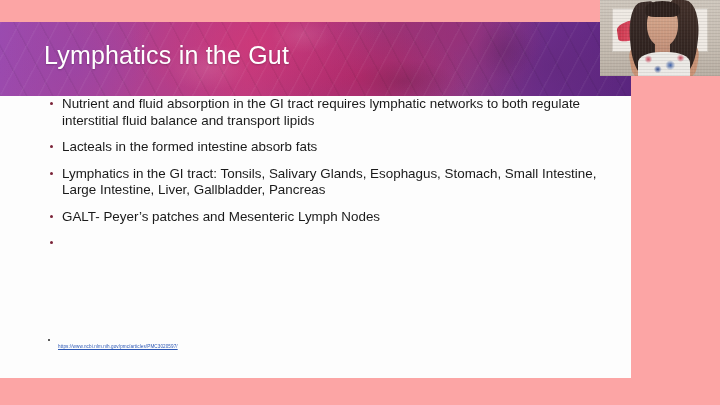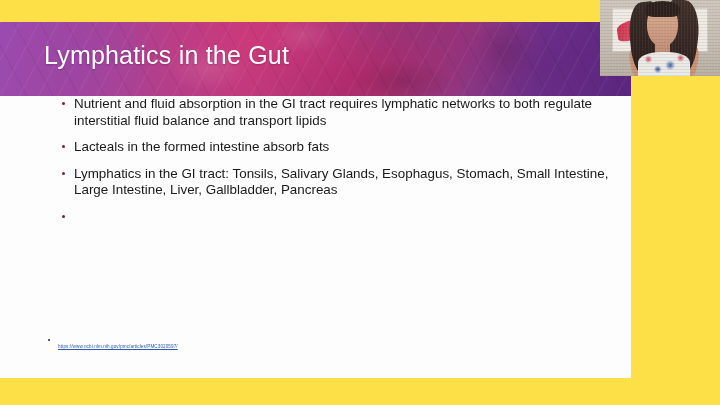--- a/index.html
+++ b/index.html
@@ -11,21 +11,21 @@
     width: 720px;
     height: 405px;
     overflow: hidden;
     font-family: "Liberation Sans", sans-serif;
   }
 
   #screen {
     position: relative;
     width: 720px;
     height: 405px;
-    background: #fde047;
+    background: #fca5a5;
     overflow: hidden;
   }
 
   
   #slide {
     position: absolute;
     left: 0;
     top: 22px;
     width: 631px;
     height: 356px;
@@ -93,21 +93,21 @@
   
   #body-area {
     position: absolute;
     left: 0;
     top: 74px;
     width: 631px;
     height: 282px;
   }
   .bullet-row {
     position: relative;
-    margin: 0 0 0 16px;
+    margin: 0 0 0 4px;
     padding: 0 22px 0 58px;
     color: #1a1a1a;
     font-size: 13.4px;
     line-height: 16.5px;
   }
   .bullet-row + .bullet-row { margin-top: 10px; }
   .bullet-dot {
     position: absolute;
     left: 46px;
     top: 6px;
@@ -303,20 +303,24 @@
         <span class="bullet-dot"></span>
         <span class="bullet-text">Lacteals in the formed intestine absorb fats</span>
       </div>
 
 
       <div class="bullet-row">
         <span class="bullet-dot"></span>
         <span class="bullet-text">Lymphatics in the GI tract: Tonsils, Salivary Glands, Esophagus, Stomach, Small Intestine, Large Intestine, Liver, Gallbladder, Pancreas</span>
       </div>
 
+      <div class="bullet-row">
+        <span class="bullet-dot"></span>
+        <span class="bullet-text">GALT- Peyer’s patches and Mesenteric Lymph Nodes</span>
+      </div>
 
       <div class="bullet-row">
         <span class="bullet-dot"></span>
       </div>
 
       <div id="source-row">
         <span id="source-bullet"></span>
         <a id="source-link" href="#">https://www.ncbi.nlm.nih.gov/pmc/articles/PMC3020597/</a>
       </div>
 

